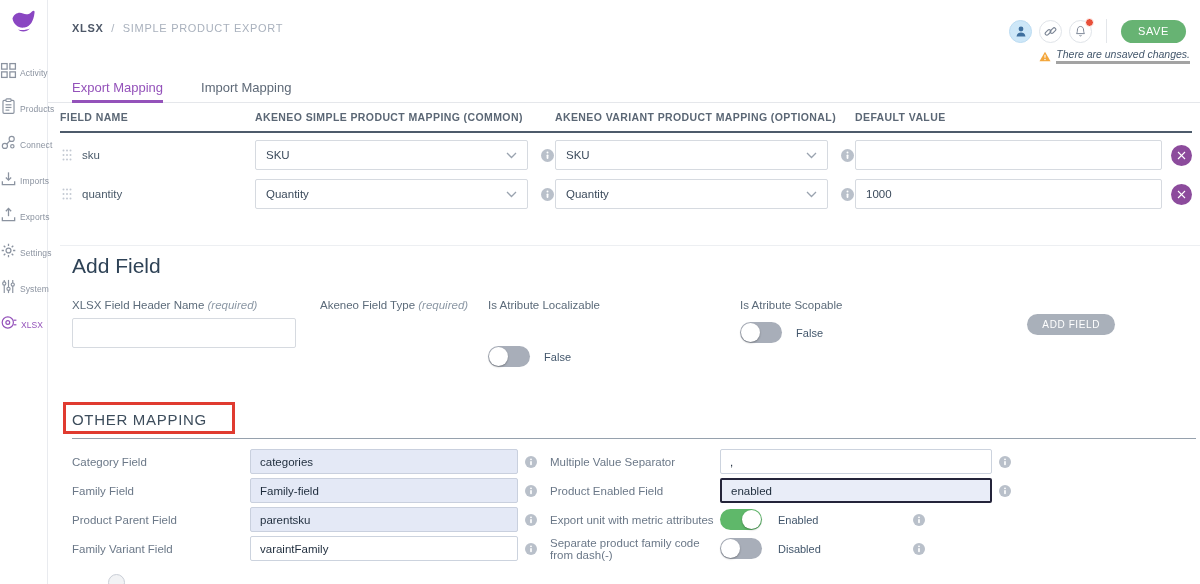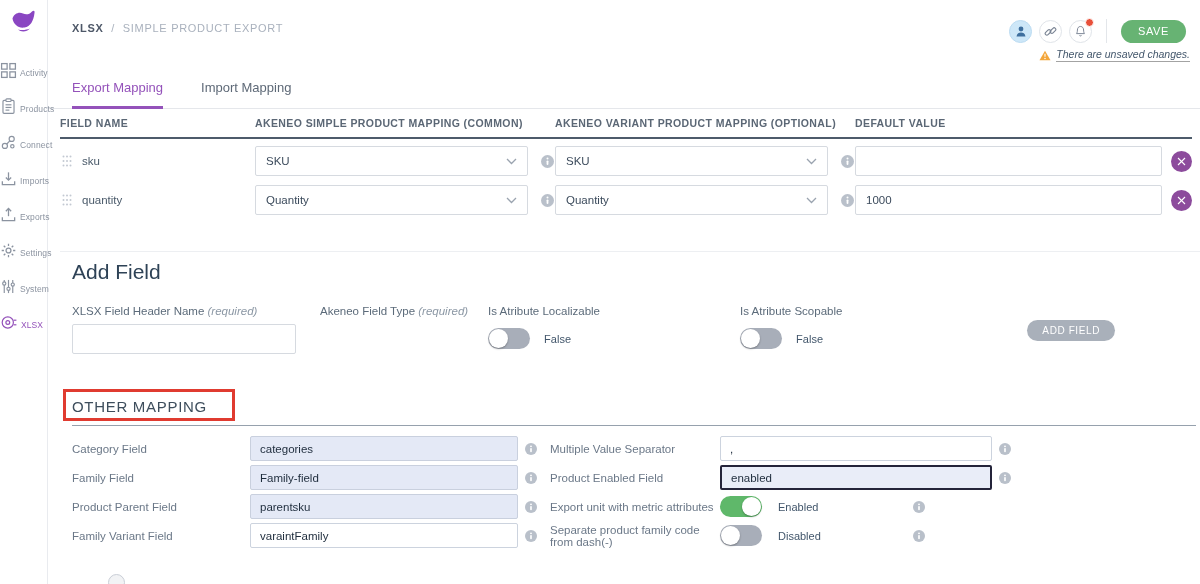--- a/index.html
+++ b/index.html
@@ -35,25 +35,25 @@
     display:flex; align-items:center; justify-content:center; position:relative; cursor:pointer; padding:0;
   }
   .icon-btn.avatar { background:#cde7f8; border:1px solid #bcdcf2; }
   .notif-dot { position:absolute; top:-3px; right:-3px; width:9px; height:9px; border-radius:50%; background:#e8503a; border:1.5px solid #fff; }
   .vdivider { width:1px; height:24px; background:#e3e6ea; margin:0 7px; }
   .save-btn {
     background:#67b373; color:#fff; border:none; border-radius:12px; height:23px;
     padding:0 17px; font-size:11px; letter-spacing:0.6px; font-family:inherit; cursor:pointer;
   }
   .warning { position:absolute; right:10px; top:48px; display:flex; align-items:center; gap:5px; }
-  .warning-text { font-size:10.5px; font-style:italic; color:#42566b; border-bottom:1px solid #a3a3a3; padding-bottom:1px; }
+  .warning-text { font-size:10.5px; font-style:italic; color:#42566b; border-bottom:3px solid #a3a3a3; padding-bottom:1px; }
 
   
   .tabs { margin-top:18px; padding-left:24px; border-bottom:1px solid #e5e7eb; display:flex; gap:38px; }
-  .tab { font-size:13px; color:#5e6977; padding-bottom:11px; cursor:pointer; border-bottom:3px solid transparent; margin-bottom:-1px; }
+  .tab { font-size:13px; color:#5e6977; padding-bottom:5px; cursor:pointer; border-bottom:3px solid transparent; margin-bottom:-1px; }
   .tab.active { color:#9452ba; border-bottom-color:#9452ba; }
 
   
   .mtable { padding:0 8px 0 12px; }
   .thead { display:flex; align-items:center; height:30px; border-bottom:2px solid #4d5b6b; }
   .th { font-size:10.5px; font-weight:bold; color:#5b6775; letter-spacing:0.4px; text-align:left; }
   .th.c1 { width:195px; }
   .th.c2, .th.c3 { width:300px; }
   .th.c4 { flex:1; padding-right:150px; }
   .trow { display:flex; align-items:center; height:30px; margin:7px 0 9px; }
@@ -73,21 +73,21 @@
 
   
   .add-field { padding:8px 0 0 24px; }
   .af-title { font-size:21px; font-weight:500; color:#2e4256; margin:0 0 21px; }
   .af-row { display:flex; align-items:flex-start; }
   .af-group { display:flex; flex-direction:column; }
   .af-label { font-size:11.5px; color:#5c6b7a; margin-bottom:7px; }
   .req { font-style:italic; color:#8b97a4; }
   .af-input { width:224px; height:30px; border:1px solid #d6dae0; border-radius:2px; padding:0 10px; font-size:11.5px; font-family:inherit; outline:none; }
   .af-select { width:224px; height:30px; border:1px solid #d6dae0; border-radius:2px; background:#fff; display:flex; align-items:center; justify-content:space-between; padding:0 10px; font-size:11.5px; color:#3c4b5c; cursor:pointer; }
-  .g1 { margin-right:24px; } .g2 { margin-right:20px; } .g3 { width:252px; } .g4 { width:255px; }
+  .g1 { margin-right:24px; } .g2 { margin-right:20px; } .g3 { width:252px;gap:24px; } .g4 { width:255px; }
   .toggle-line { display:flex; align-items:center; gap:14px; margin-top:4px; }
   .toggle { width:42px; height:21px; border-radius:11px; background:#a8aeb9; position:relative; cursor:pointer; flex:none; }
   .toggle .knob { position:absolute; left:1px; top:1px; width:19px; height:19px; border-radius:50%; background:#fff; box-shadow:0 1px 2px rgba(0,0,0,.3); }
   .toggle.on { background:#5fb86a; }
   .toggle.on .knob { left:auto; right:1px; }
   .state-label { font-size:11px; color:#42566b; }
   .add-btn {
     background:#a9b0ba; color:#fff; border:none; border-radius:11px; height:21px; padding:0 15px;
     font-size:10px; letter-spacing:0.6px; font-family:inherit; cursor:pointer;
     margin-left:auto; margin-right:85px; margin-top:15px;

